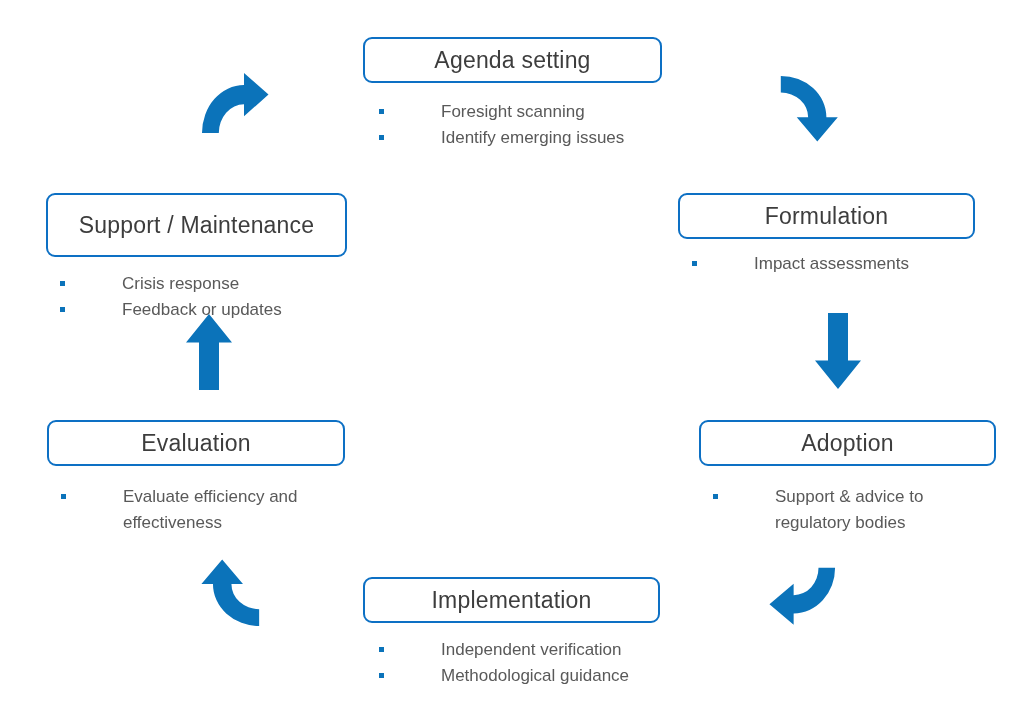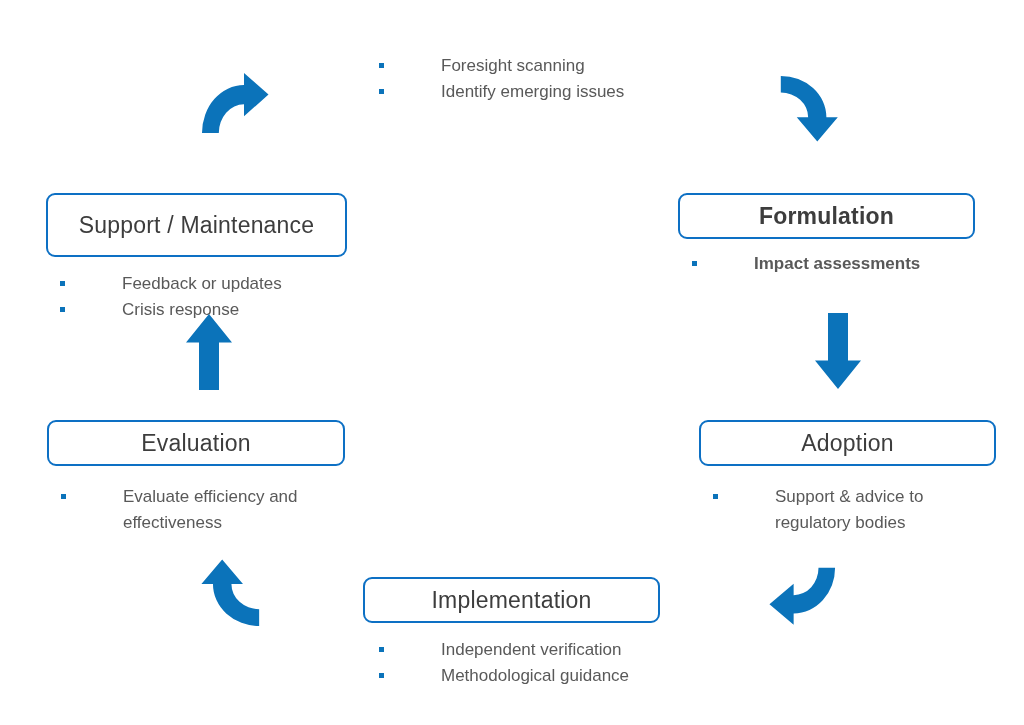--- a/index.html
+++ b/index.html
@@ -69,33 +69,36 @@
   .rot90  { transform: rotate(90deg); }
   .rot180 { transform: rotate(180deg); }
   .rot270 { transform: rotate(270deg); }
 </style>
 </head>
 <body>
 
 <div class="canvas">
 
   <div class="stage" style="left:363px; top:37px; width:299px;">
+    <div class="box">
+      <span class="title">Agenda setting</span>
+    </div>
     <ul class="bullets" style="padding-left:16px;">
       <li class="bullet-item">
         <span class="bullet-square"></span>
         <span class="bullet-text">Foresight scanning</span>
       </li>
       <li class="bullet-item">
         <span class="bullet-square"></span>
         <span class="bullet-text">Identify emerging issues</span>
       </li>
     </ul>
   </div>
 
-  <div class="stage" style="left:678px; top:193px; width:297px;font-weight:bold;">
+  <div class="stage" style="left:678px; top:193px; width:297px;">
     <div class="box">
       <span class="title">Formulation</span>
     </div>
     <ul class="bullets" style="margin-top:12px;">
       <li class="bullet-item">
         <span class="bullet-square"></span>
         <span class="bullet-text">Impact assessments</span>
       </li>
     </ul>
   </div>
@@ -140,25 +143,25 @@
     </ul>
   </div>
 
   <div class="stage" style="left:46px; top:193px; width:301px;">
     <div class="box" style="height:64px;">
       <span class="title">Support / Maintenance</span>
     </div>
     <ul class="bullets" style="margin-top:14px;">
       <li class="bullet-item">
         <span class="bullet-square"></span>
+        <span class="bullet-text">Crisis response</span>
+      </li>
+      <li class="bullet-item">
+        <span class="bullet-square"></span>
         <span class="bullet-text">Feedback or updates</span>
-      </li>
-      <li class="bullet-item">
-        <span class="bullet-square"></span>
-        <span class="bullet-text">Crisis response</span>
       </li>
     </ul>
   </div>
 
   <div class="arrow" style="left:195px; top:57px; width:77px; height:80px;">
     <svg viewBox="0 0 110 100" preserveAspectRatio="none" aria-hidden="true">
       <path d="M10,95 A60,60 0 0 1 70,35 L70,20 L105,47 L70,74 L70,59 A36,36 0 0 0 34,95 Z" fill="currentColor"></path>
     </svg>
   </div>
 

